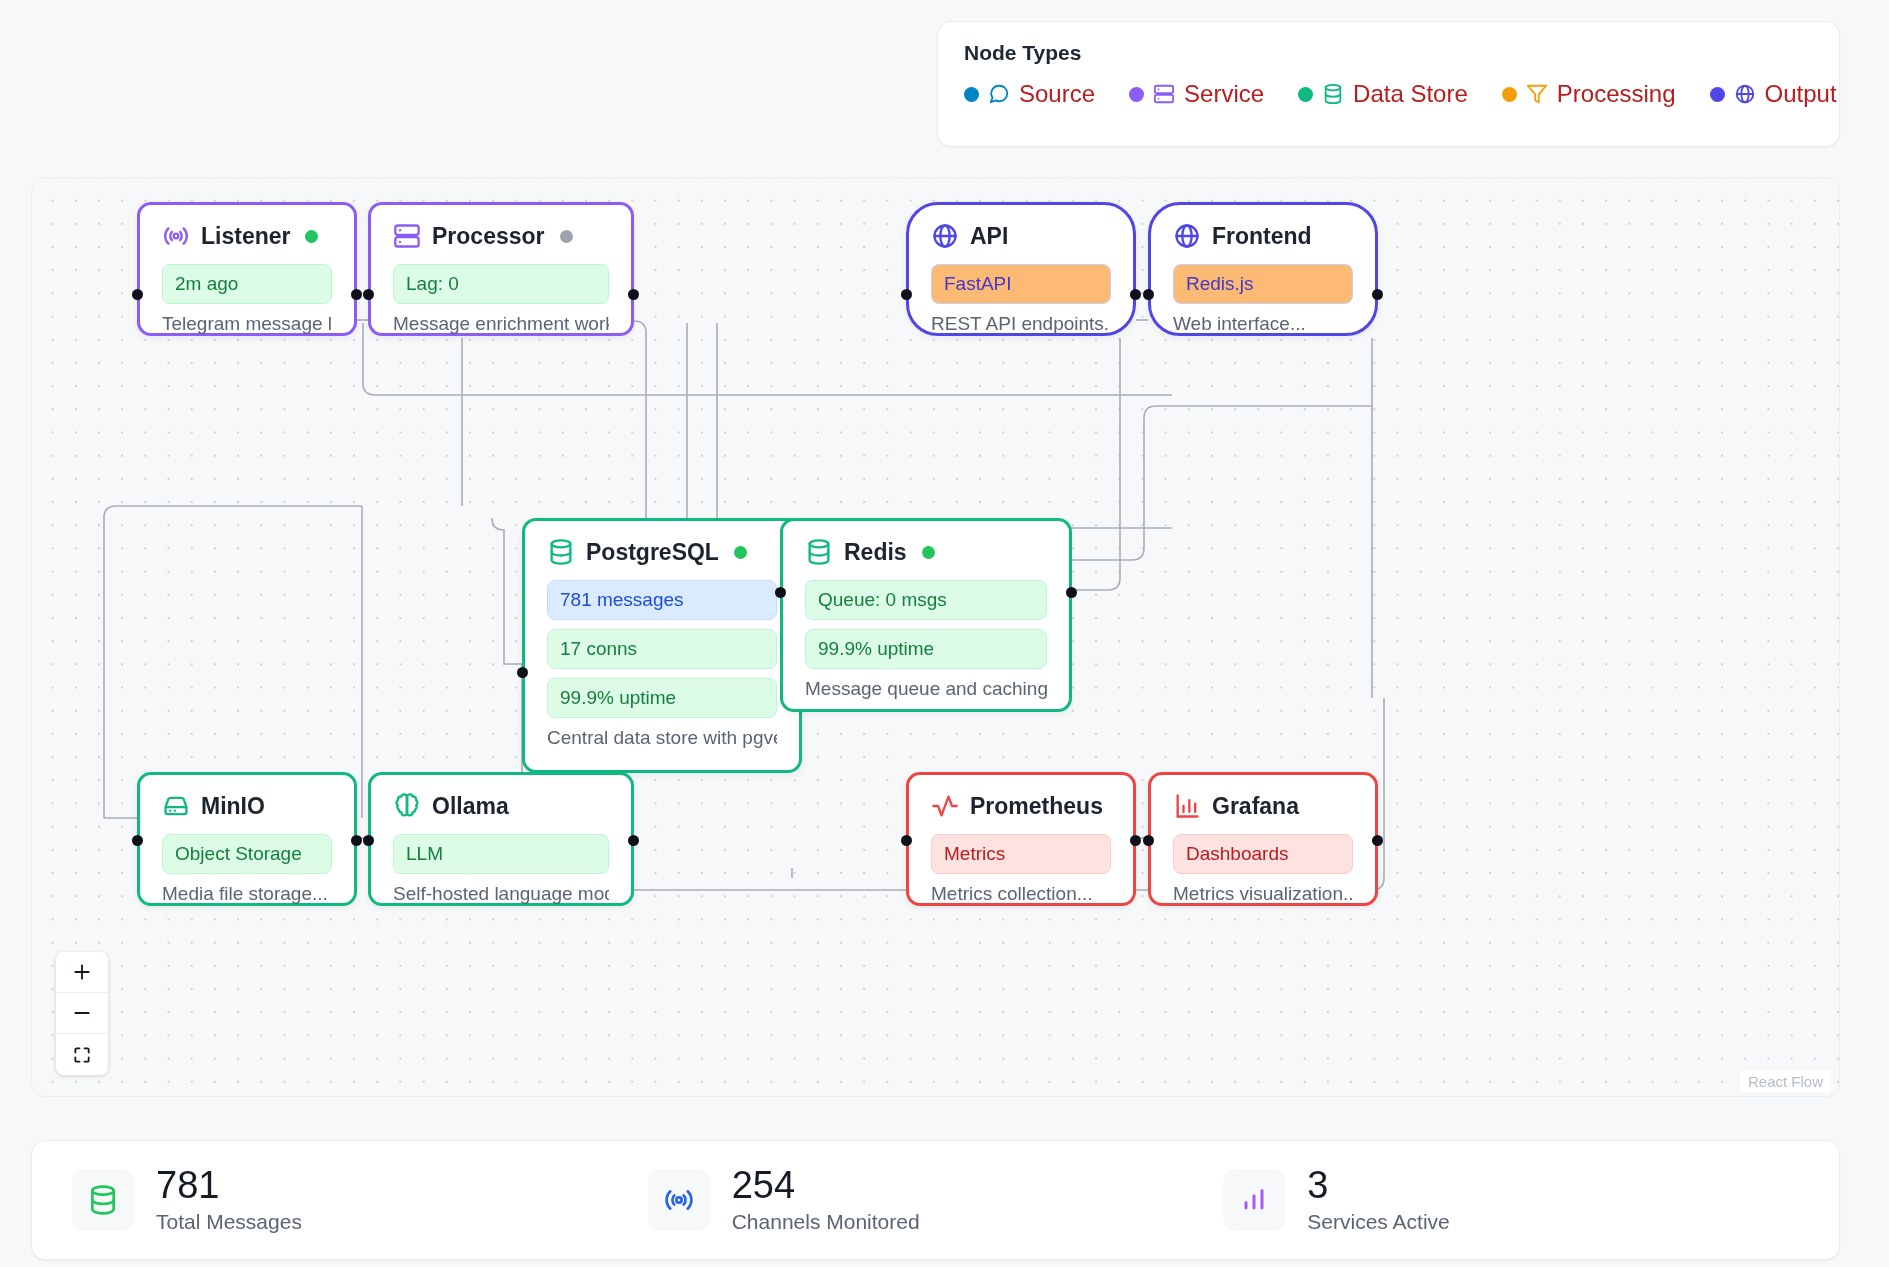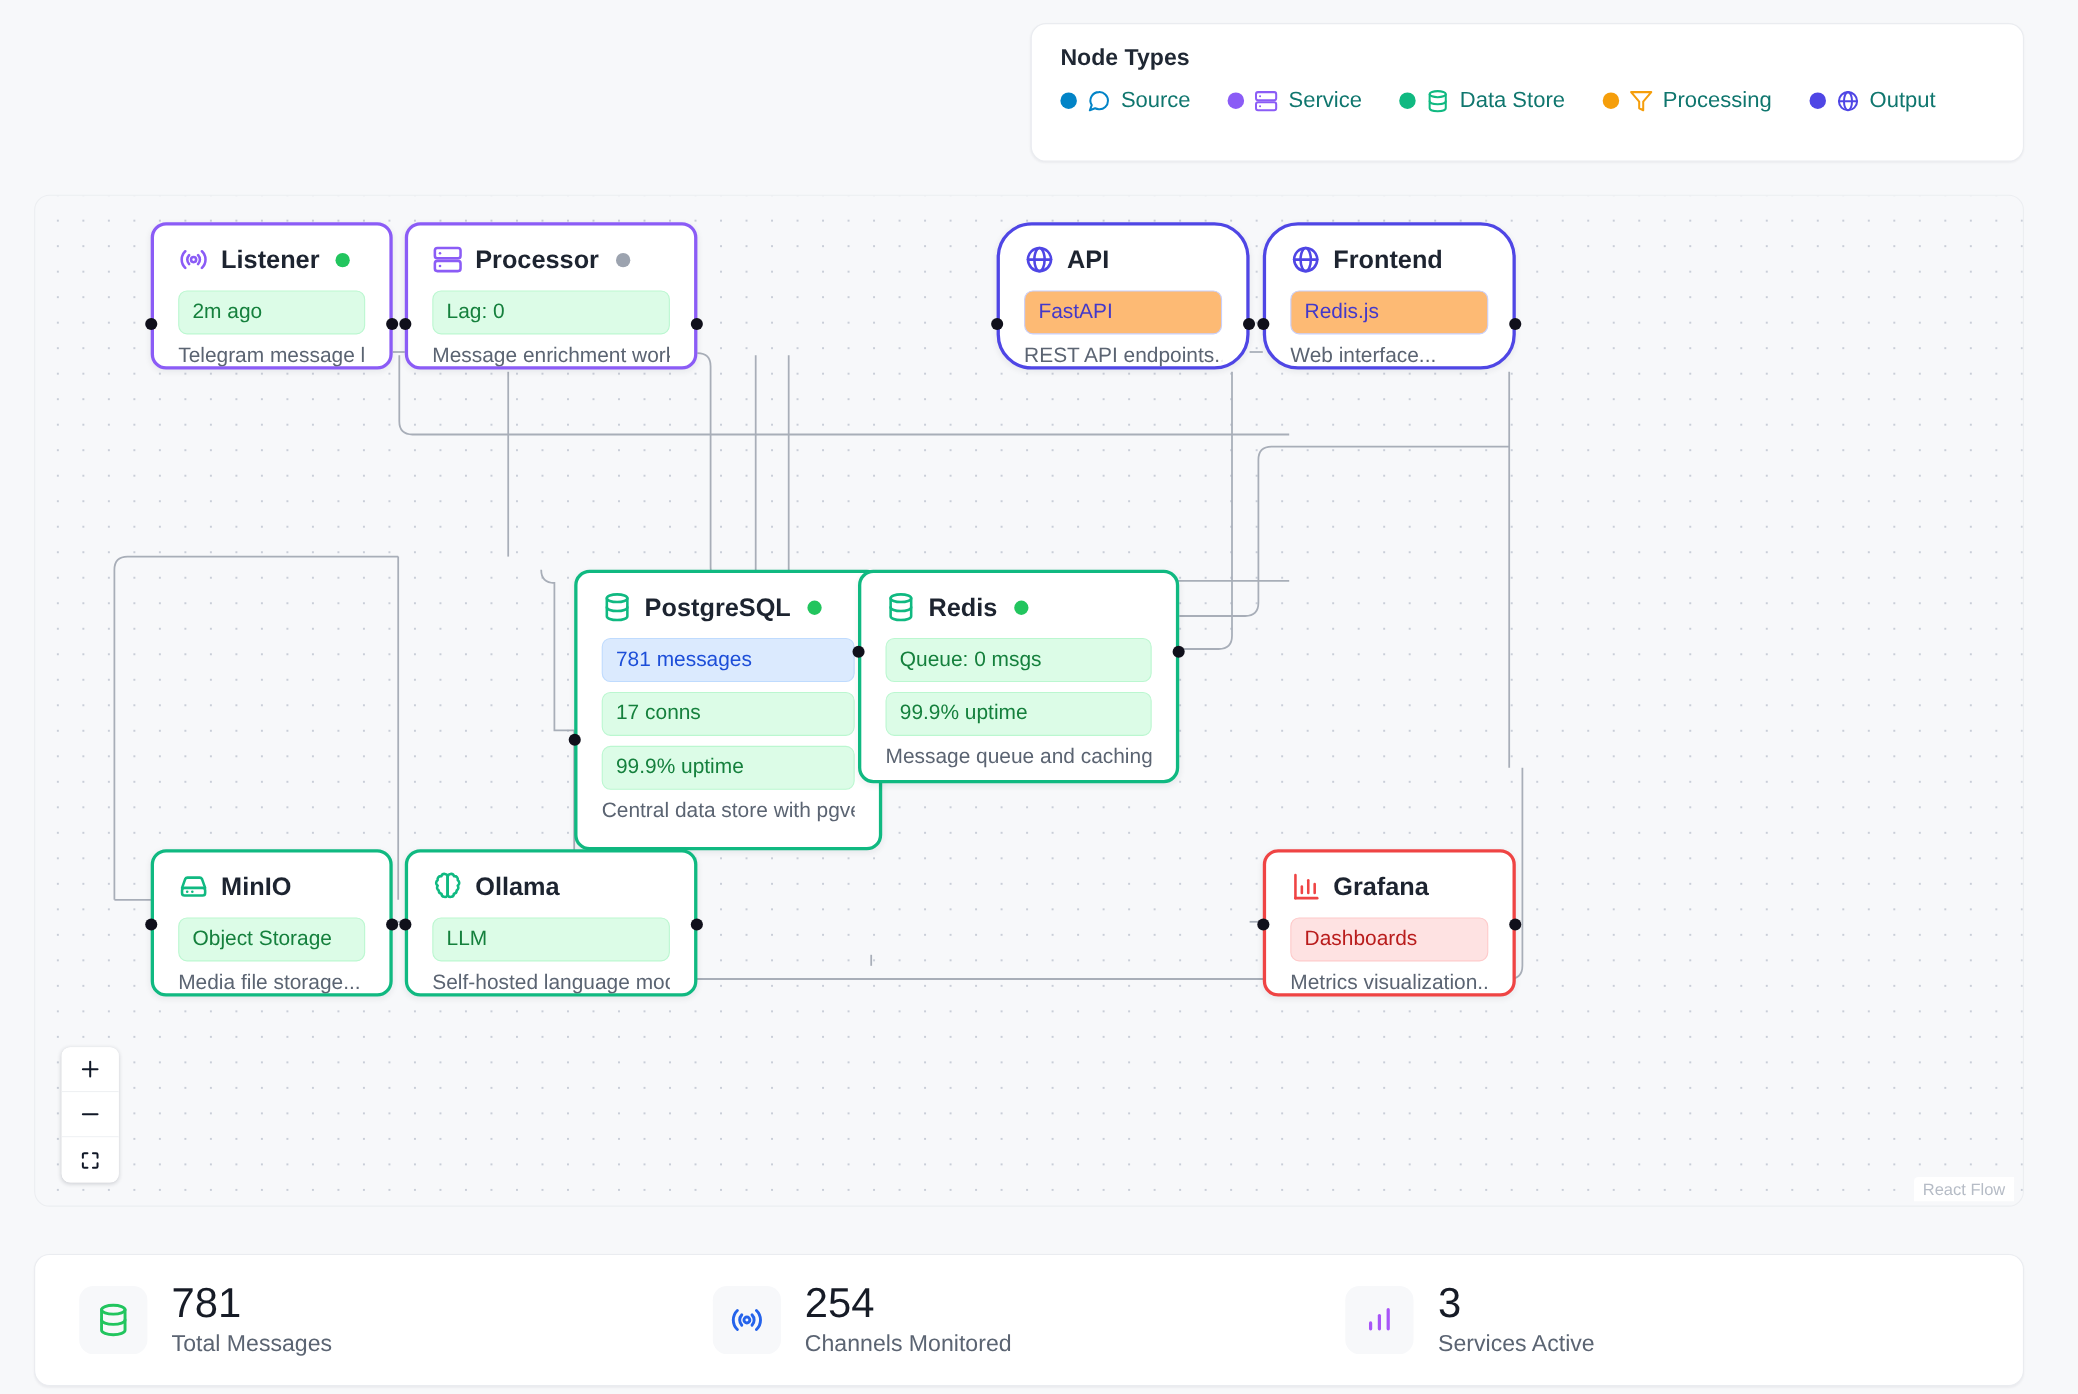--- a/index.html
+++ b/index.html
@@ -34,21 +34,21 @@
     position: absolute; left: 937px; top: 21px; width: 903px; height: 126px;
     background: #ffffff; border: 1px solid #eaecf0; border-radius: 14px;
     padding: 19px 26px;
     box-shadow: 0 1px 2px rgba(16,24,40,.05);
   }
   .legend-title { font-size: 21px; font-weight: bold; color: #1f2733; margin-bottom: 15px; }
   .legend-items { display: flex; align-items: center; gap: 34px; }
   .legend-item { display: flex; align-items: center; gap: 9px; }
   .legend-dot { width: 15px; height: 15px; border-radius: 50%; flex: 0 0 auto; }
   .legend-ico { width: 22px; height: 22px; flex: 0 0 auto; display: block; }
-  .legend-label { font-size: 20px; color: #0f766e; white-space: nowrap; }
+  .legend-label { font-size: 24px; color: #b91c1c; white-space: nowrap; }
 
   
   .canvas {
     position: absolute; left: 31px; top: 177px; width: 1809px; height: 920px;
     background: #f7f8fa;
     background-image: radial-gradient(#c9ced8 1.1px, transparent 1.2px);
     background-size: 23.2px 23.2px;
     background-position: 9px 11px;
     border-radius: 14px;
     border: 1px solid #eceef1;
@@ -345,20 +345,32 @@
             <line x1="12" y1="4.5" x2="12" y2="18.5"></line>
           </svg>
         <span class="node-title">Ollama</span>
       </div>
       <div class="badge green">LLM</div>
       <div class="node-desc">Self-hosted language models...</div>
       <span class="handle" style="left:-8px; top:60px;"></span>
       <span class="handle" style="right:-8px; top:60px;"></span>
     </div>
 
+    <div class="node n-monitor" style="left:874px; top:594px; width:230px; height:134px;">
+      <div class="node-head">
+        <svg class="node-ico" viewBox="0 0 24 24" fill="none" stroke="#ef4444" stroke-width="2" stroke-linecap="round" stroke-linejoin="round">
+            <polyline points="2 12 6 12 9 20 15 4 18 12 22 12"></polyline>
+          </svg>
+        <span class="node-title">Prometheus</span>
+      </div>
+      <div class="badge red">Metrics</div>
+      <div class="node-desc">Metrics collection...</div>
+      <span class="handle" style="left:-8px; top:60px;"></span>
+      <span class="handle" style="right:-8px; top:60px;"></span>
+    </div>
 
     <div class="node n-monitor" style="left:1116px; top:594px; width:230px; height:134px;">
       <div class="node-head">
         <svg class="node-ico" viewBox="0 0 24 24" fill="none" stroke="#ef4444" stroke-width="2" stroke-linecap="round" stroke-linejoin="round">
             <line x1="4" y1="3" x2="4" y2="21"></line>
             <line x1="4" y1="21" x2="21" y2="21"></line>
             <line x1="9" y1="17" x2="9" y2="12"></line>
             <line x1="14" y1="17" x2="14" y2="7"></line>
             <line x1="19" y1="17" x2="19" y2="10"></line>
           </svg>

